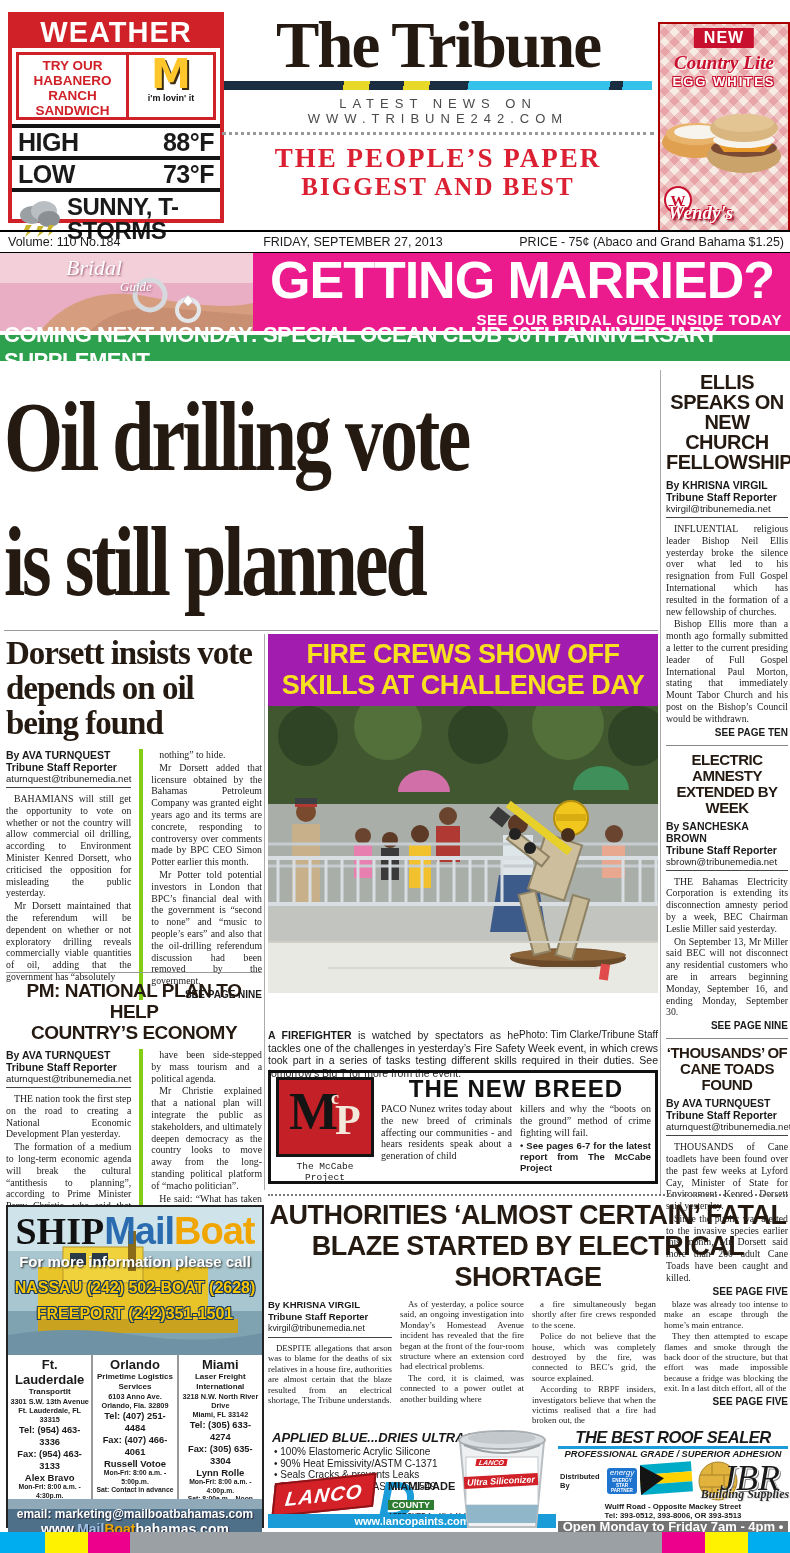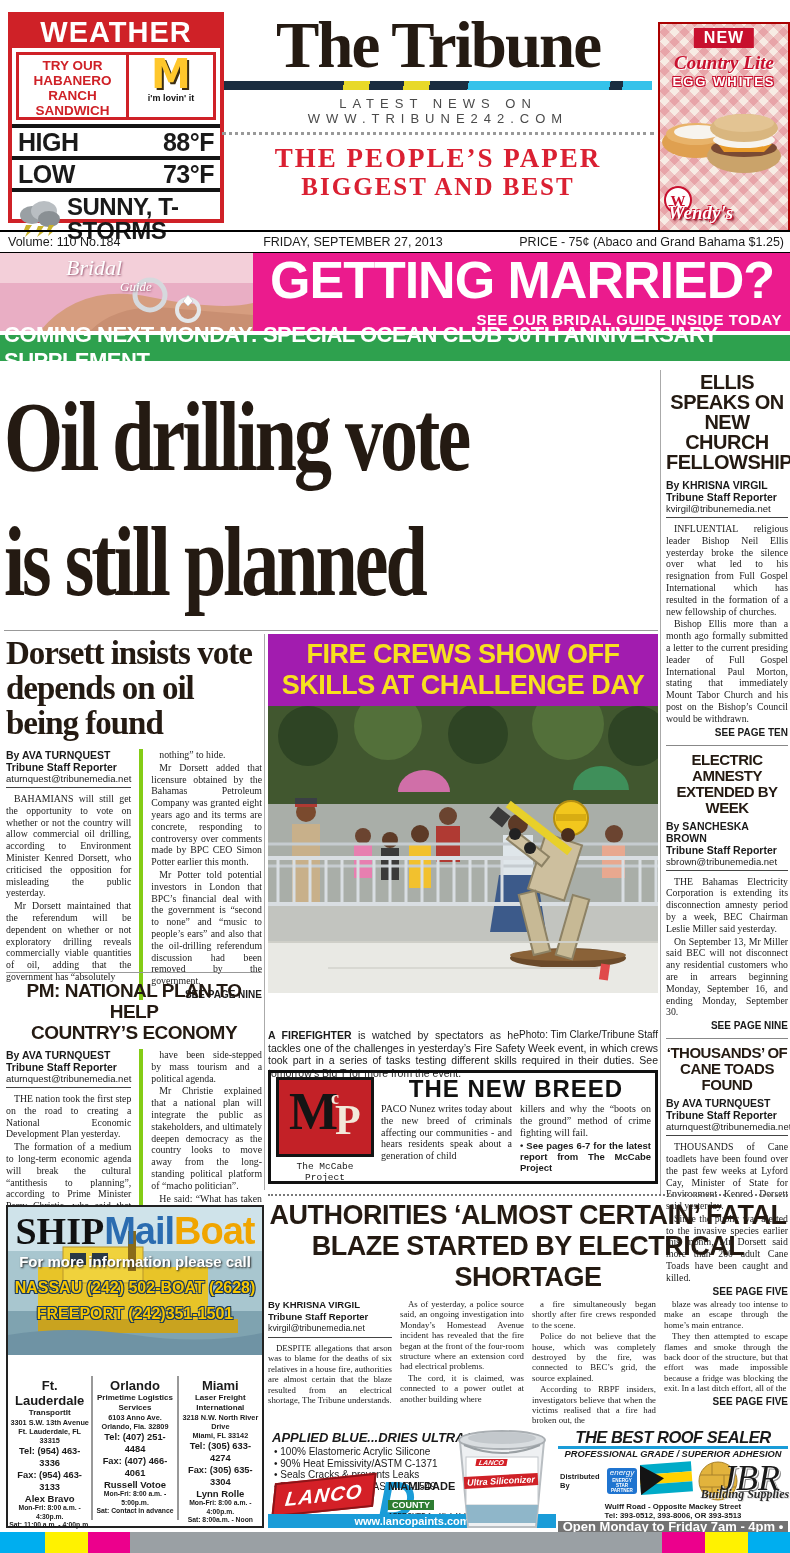--- a/index.html
+++ b/index.html
@@ -118,21 +118,21 @@
   
   #shipad{left:6px;top:1205px;width:258px;height:323px;border:2px solid #222;box-sizing:border-box;background:#fff;}
   .ship-top{position:relative;height:148px;background:linear-gradient(#cfe3ea 0 30%,#a8c6cf 30% 70%,#7fa3b0 70% 100%);overflow:hidden;}
   .ship-brand{position:absolute;top:2px;left:0;right:0;text-align:center;white-space:nowrap;}
   .ship-brand .s1{font-family:"Liberation Serif","DejaVu Serif",serif;font-weight:bold;font-size:38px;color:#111;}
   .ship-brand .s2{font-weight:900;font-size:38px;color:#2b6cb0;letter-spacing:-1px;}
   .ship-brand .s3{font-weight:900;font-size:38px;color:#f0a500;letter-spacing:-1px;}
   .ship-info{position:absolute;top:46px;left:0;right:0;text-align:center;color:#fff;font-weight:bold;font-size:15px;text-shadow:1px 1px 2px #222;}
   .ship-tel1{position:absolute;top:72px;left:0;right:0;text-align:center;color:#f7c600;font-weight:900;font-size:16px;text-shadow:1px 1px 0 #1b3a5c,-1px -1px 0 #1b3a5c,1px -1px 0 #1b3a5c,-1px 1px 0 #1b3a5c;}
   .ship-tel2{position:absolute;top:98px;left:0;right:0;text-align:center;color:#f7c600;font-weight:900;font-size:16px;text-shadow:1px 1px 0 #1b3a5c,-1px -1px 0 #1b3a5c,1px -1px 0 #1b3a5c,-1px 1px 0 #1b3a5c;}
-  .ship-cols{display:flex;height:144px;margin-top:21px;}
+  .ship-cols{display:flex;height:144px;}
   .ship-col{flex:1;text-align:center;padding:2px 1px;}
   .ship-col+.ship-col{border-left:2px solid #999;}
   .sc-city{font-weight:bold;font-size:13px;line-height:15px;}
   .sc-co{font-weight:bold;font-size:8px;line-height:10px;}
   .sc-addr{font-size:7.3px;line-height:9px;font-weight:bold;color:#222;}
   .sc-tel{font-weight:bold;font-size:9.3px;line-height:12px;}
   .sc-name{font-weight:bold;font-size:9.5px;line-height:11px;}
   .sc-hours{font-weight:bold;font-size:6.8px;line-height:8.5px;}
   .ship-bottom{position:relative;height:51px;background:linear-gradient(#8fa9b8 0 20%,#4f7089 20% 100%);text-align:center;color:#fff;font-weight:bold;}
   .ship-email{font-size:12px;padding-top:8px;text-shadow:1px 1px 1px #223;}
@@ -564,20 +564,26 @@
         <div class="sc-co">Laser Freight International</div>
         <div class="sc-addr">3218 N.W. North River Drive</div>
         <div class="sc-addr">Miami, FL 33142</div>
         <div class="sc-tel">Tel: (305) 633-4274</div>
         <div class="sc-tel">Fax: (305) 635-3304</div>
         <div class="sc-name">Lynn Rolle</div>
         <div class="sc-hours">Mon-Fri: 8:00 a.m. - 4:00p.m.</div>
         <div class="sc-hours">Sat: 8:00a.m. - Noon</div>
       </div>
     </div>
+    <div class="ship-bottom">
+      <div class="ship-email">email: marketing@mailboatbahamas.com</div>
+      <div class="ship-web">
+        <span>www.</span><span class="b1">Mail</span><span class="b2">Boat</span><span>bahamas.com</span>
+      </div>
+    </div>
   </div>
 
   <div class="abs" id="lanco">
     <div class="ln-head">APPLIED BLUE...DRIES ULTRA WHITE</div>
     <div class="ln-b">• 100% Elastomeric Acrylic Silicone</div>
     <div class="ln-b">• 90% Heat Emissivity/ASTM C-1371</div>
     <div class="ln-b">• Seals Cracks &amp; prevents Leaks</div>
     <div class="ln-b">• 78% Sun Refectivity/ASTM C-1549</div>
     <div class="ln-row">
       <div class="ln-d">D</div>

